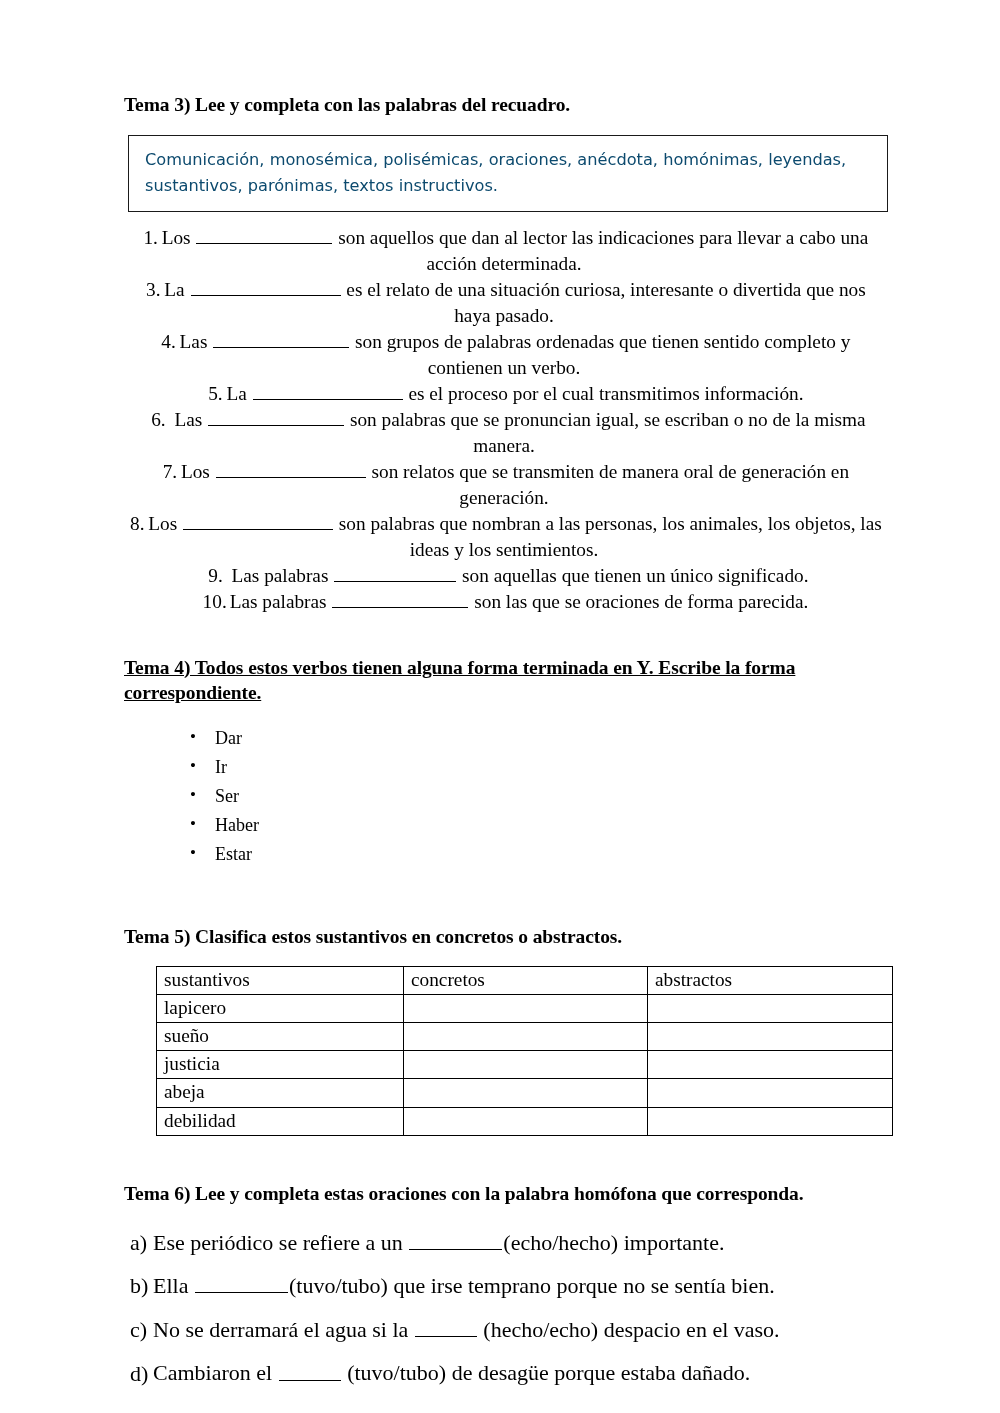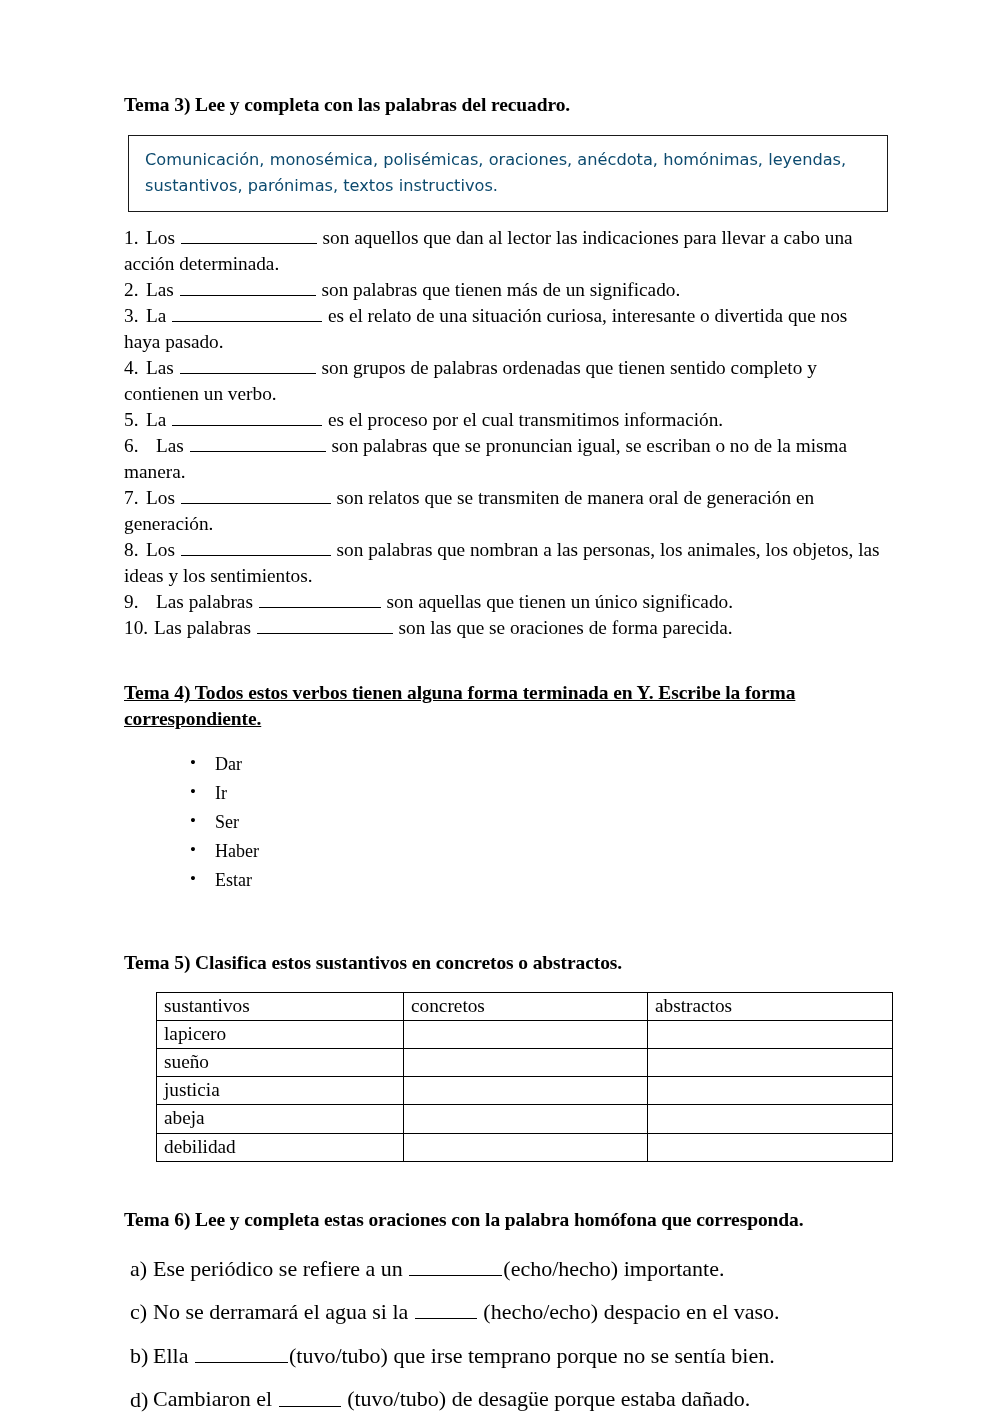--- a/index.html
+++ b/index.html
@@ -65,21 +65,21 @@
     margin: 0;
     padding: 0;
     list-style: none;
     margin-top: 13px;
   }
   .fill-list li {
     font-size: 19.3px;
     line-height: 1.345;
     margin: 0;
     padding: 0;
-    text-align: left;
+    text-align: center;
   }
   .num {
     display: inline-block;
     min-width: 22px;
   }
   .num.wide { min-width: 30px; }
   .num.extra { min-width: 32px; }
 
   .blank {
     display: inline-block;
@@ -170,21 +170,20 @@
 
     <div class="heading">Tema 3) Lee y completa con las palabras del recuadro.</div>
 
     <div class="wordbank">
       <div class="wordbank-line">Comunicación, monosémica, polisémicas, oraciones, anécdota, homónimas, leyendas,</div>
       <div class="wordbank-line">sustantivos, parónimas, textos instructivos.</div>
     </div>
 
     <ul class="fill-list">
       <li><span class="num">1.</span><span>Los</span> <span class="blank b-xl"></span> <span>son aquellos que dan al lector las indicaciones para llevar a cabo una acción determinada.</span></li>
-      <li><span class="num">2.</span><span>Las</span> <span class="blank b-xl"></span> <span>son palabras que tienen más   de un significado.</span></li>
       <li><span class="num">3.</span><span>La</span> <span class="blank b-xxl"></span> <span>es el relato de una situación curiosa, interesante o divertida que nos haya pasado.</span></li>
       <li><span class="num">4.</span><span>Las</span> <span class="blank b-xl"></span> <span>son grupos de palabras   ordenadas que tienen sentido completo y contienen un verbo.</span></li>
       <li><span class="num">5.</span><span>La</span> <span class="blank b-xxl"></span> <span>es el proceso por el cual transmitimos información.</span></li>
       <li><span class="num extra">6.</span><span>Las</span> <span class="blank b-xl"></span> <span>son palabras que se pronuncian igual, se escriban o no de la misma manera.</span></li>
       <li><span class="num">7.</span><span>Los</span> <span class="blank b-xxl"></span> <span>son relatos que se transmiten de manera oral de generación en generación.</span></li>
       <li><span class="num">8.</span><span>Los</span> <span class="blank b-xxl"></span> <span>son palabras que nombran a las personas, los animales, los objetos, las ideas y los sentimientos.</span></li>
       <li><span class="num extra">9.</span><span>Las palabras</span> <span class="blank b-lg"></span> <span>son aquellas que tienen un único significado.</span></li>
       <li><span class="num wide">10.</span><span>Las palabras</span> <span class="blank b-xl"></span> <span>son las que se oraciones de forma parecida.</span></li>
     </ul>
 
@@ -238,19 +237,19 @@
         </tr>
       </tbody>
     </table>
 
     <div class="sec-gap-t6"></div>
 
     <div class="heading">Tema 6) Lee y completa estas oraciones con la palabra homófona que corresponda.</div>
 
     <ul class="homo-list">
       <li><span class="letter">a)</span><span>Ese periódico se refiere a un</span> <span class="blank b-md"></span><span>(echo/hecho) importante.</span></li>
+      <li><span class="letter">b)</span><span>Ella</span> <span class="blank b-md"></span><span>(tuvo/tubo) que irse temprano porque no se sentía bien.</span></li>
       <li><span class="letter">c)</span><span>No se derramará el agua si la</span> <span class="blank b-sm"></span> <span>(hecho/echo) despacio en el vaso.</span></li>
-      <li><span class="letter">b)</span><span>Ella</span> <span class="blank b-md"></span><span>(tuvo/tubo) que irse temprano porque no se sentía bien.</span></li>
       <li><span class="letter">d)</span><span>Cambiaron el</span> <span class="blank b-sm"></span> <span>(tuvo/tubo) de desagüe porque estaba dañado.</span></li>
     </ul>
 
   </div>
 </div>
 
 </body></html>

